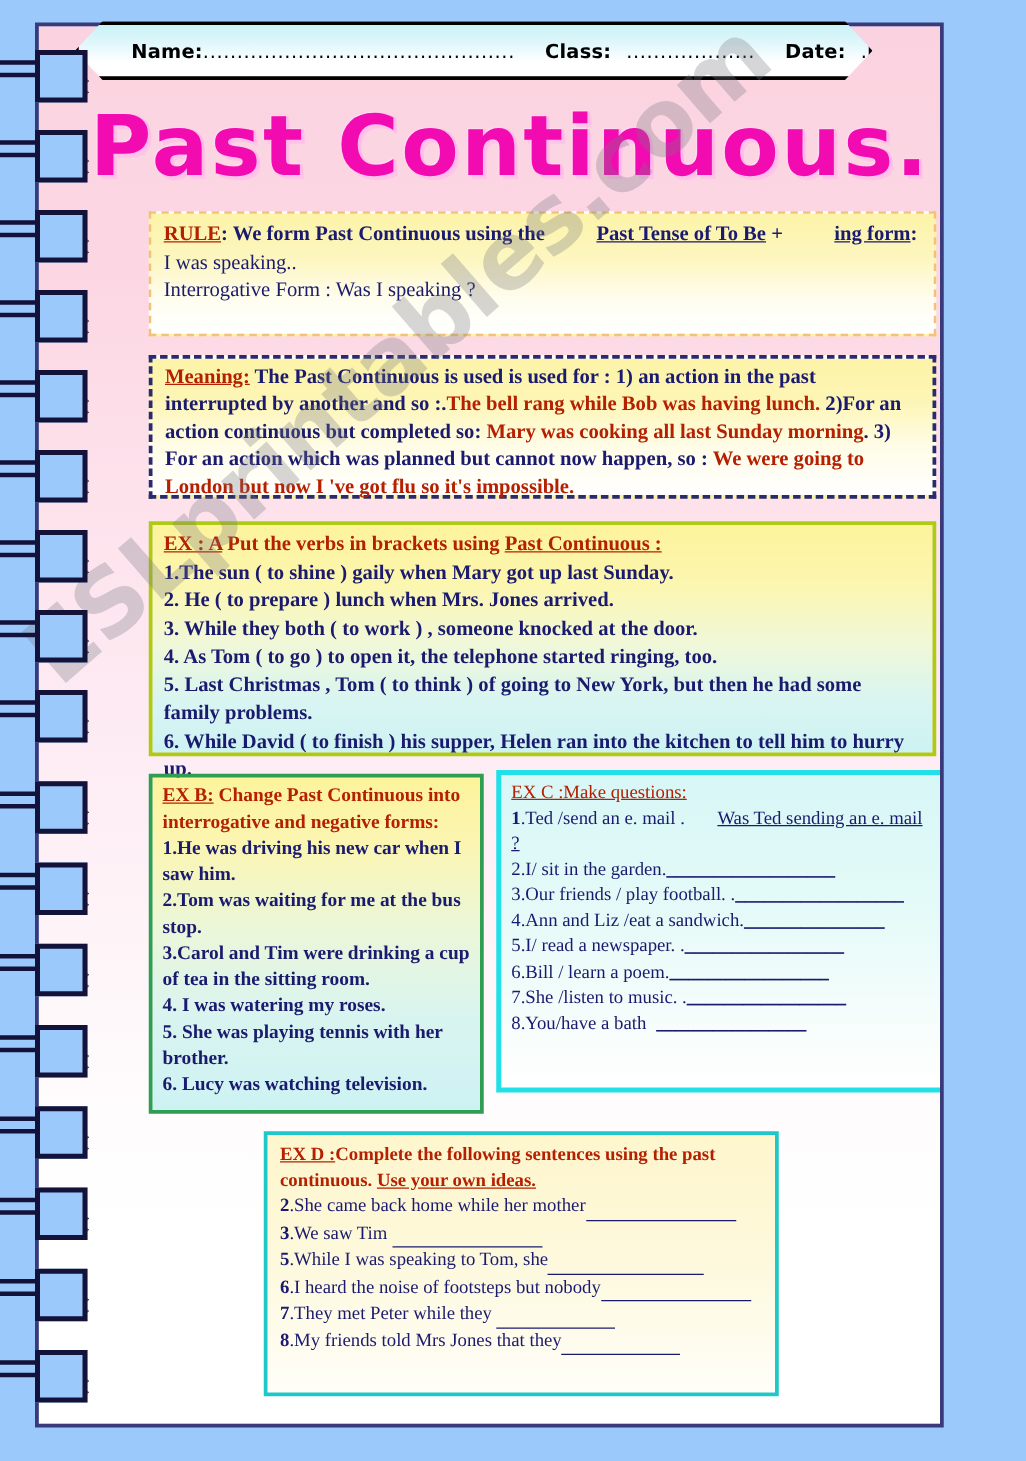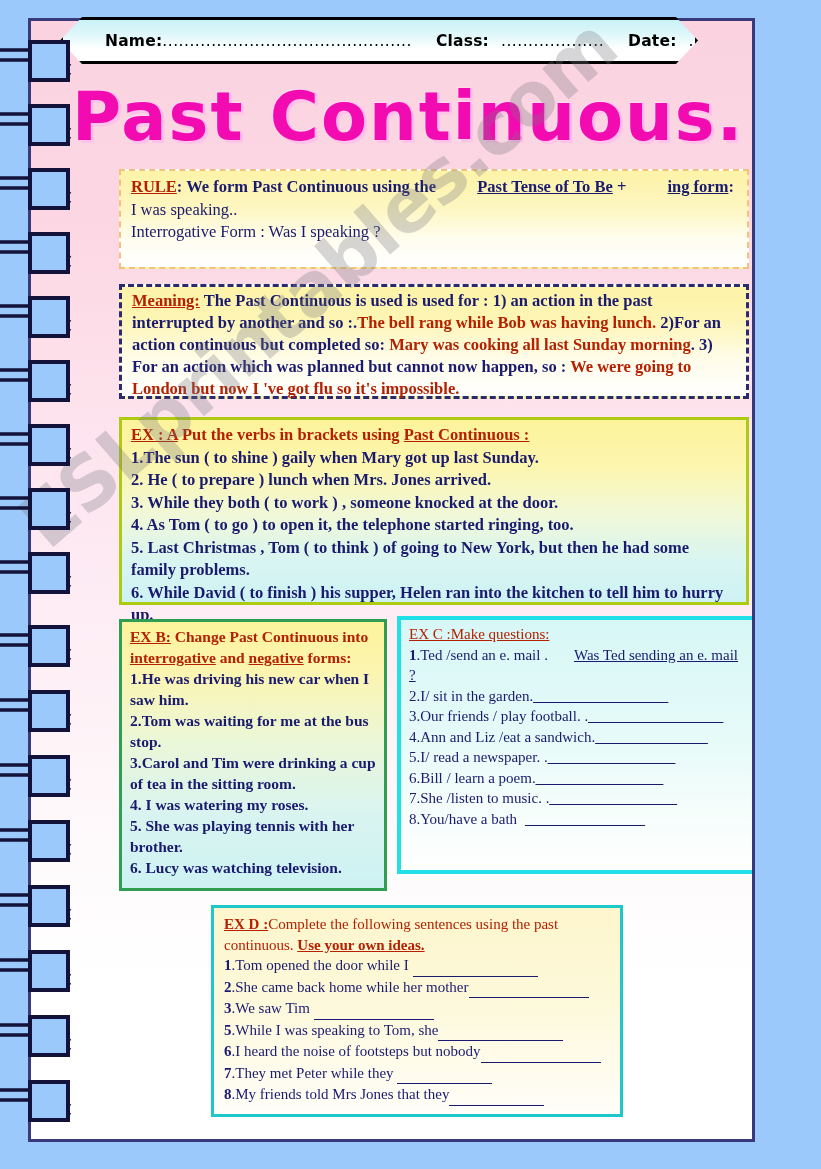--- a/index.html
+++ b/index.html
@@ -172,21 +172,21 @@
     border: 3px solid #2f9e52;
     background: linear-gradient(to bottom, #fdf39c 0%, #fbf5b2 20%, #ebf7d8 45%, #d9f4f0 72%, #cdf2f3 100%);
     padding: 4px 8px 0 8px;
     font-size: 15.5px;
     line-height: 21px;
     color: #1a1a6e;
     font-weight: bold;
   }
   #exb-box .kw { color: #b42000; text-decoration: underline; }
   #exb-box .red { color: #b42000; }
-  #exb-box .redu { color: #b42000; text-decoration: underline; }
+  #exb-box .redu { color: #b42000; }
 
   #exc-box {
     left: 366px; top: 595px; width: 363px; height: 258px;
     border: 4px solid #22e0e8;
     background: linear-gradient(to bottom, #d7f7f6 0%, #e3faf8 40%, #f4fdfb 75%, #ffffff 100%);
     padding: 4px 8px 0 8px;
     font-size: 15px;
     line-height: 20.5px;
     color: #1a1a6e;
   }
@@ -199,21 +199,21 @@
   #exd-box {
     left: 180px; top: 884px; width: 412px; height: 212px;
     border: 3px solid #1fc8c8;
     background: linear-gradient(to bottom, #fdf6cd 0%, #fdf8d8 40%, #fefbe9 72%, #fffef8 100%);
     padding: 6px 10px 0 10px;
     font-size: 15px;
     line-height: 20.5px;
     color: #1a1a6e;
   }
   #exd-box .kw { color: #b42000; text-decoration: underline; font-weight: bold; }
-  #exd-box .red { color: #b42000; font-weight: normal; }
+  #exd-box .red { color: #b42000; font-weight: bold; }
   #exd-box .num { font-weight: bold; }
   #exd-box .blank {
     display: inline-block;
     border-bottom: 1.5px solid #1a1a6e;
     vertical-align: baseline;
   }
 
   
   #watermark {
     position: absolute;
@@ -275,21 +275,20 @@
     <p><span>3</span><span>.Our friends / play football. .</span><span class="u">__________________</span></p>
     <p><span>4</span><span>.Ann and Liz /eat a sandwich.</span><span class="u">_______________</span></p>
     <p><span>5</span><span>.I/ read a newspaper. .</span><span class="u">_________________</span></p>
     <p><span>6</span><span>.Bill / learn a poem.</span><span class="u">_________________</span></p>
     <p><span>7</span><span>.She /listen to music. .</span><span class="u">_________________</span></p>
     <p><span>8</span><span>.You/have a bath</span><span style="display:inline-block;width:8px"></span><span class="u">________________</span></p>
   </div>
 
   <div class="box" id="exd-box">
     <p><span class="kw"> EX D :</span><span class="red">Complete the following sentences using the past continuous. </span><span class="kw">Use your own ideas.</span></p>
-    <p><span class="num">1</span><span>.Tom opened the door while I </span><span class="blank" style="width:125px">&nbsp;</span></p>
     <p><span class="num">2</span><span>.She came back home while her mother</span><span class="blank" style="width:120px">&nbsp;</span></p>
     <p><span class="num">3</span><span>.We saw  Tim </span><span class="blank" style="width:120px">&nbsp;</span></p>
     <p><span class="num">5</span><span>.While I was speaking to Tom, she</span><span class="blank" style="width:125px">&nbsp;</span></p>
     <p><span class="num">6</span><span>.I heard the noise of footsteps but nobody</span><span class="blank" style="width:120px">&nbsp;</span></p>
     <p><span class="num">7</span><span>.They met Peter while they </span><span class="blank" style="width:95px">&nbsp;</span></p>
     <p><span class="num">8</span><span>.My friends told Mrs Jones that they</span><span class="blank" style="width:95px">&nbsp;</span></p>
   </div>
 
 </div>
 

